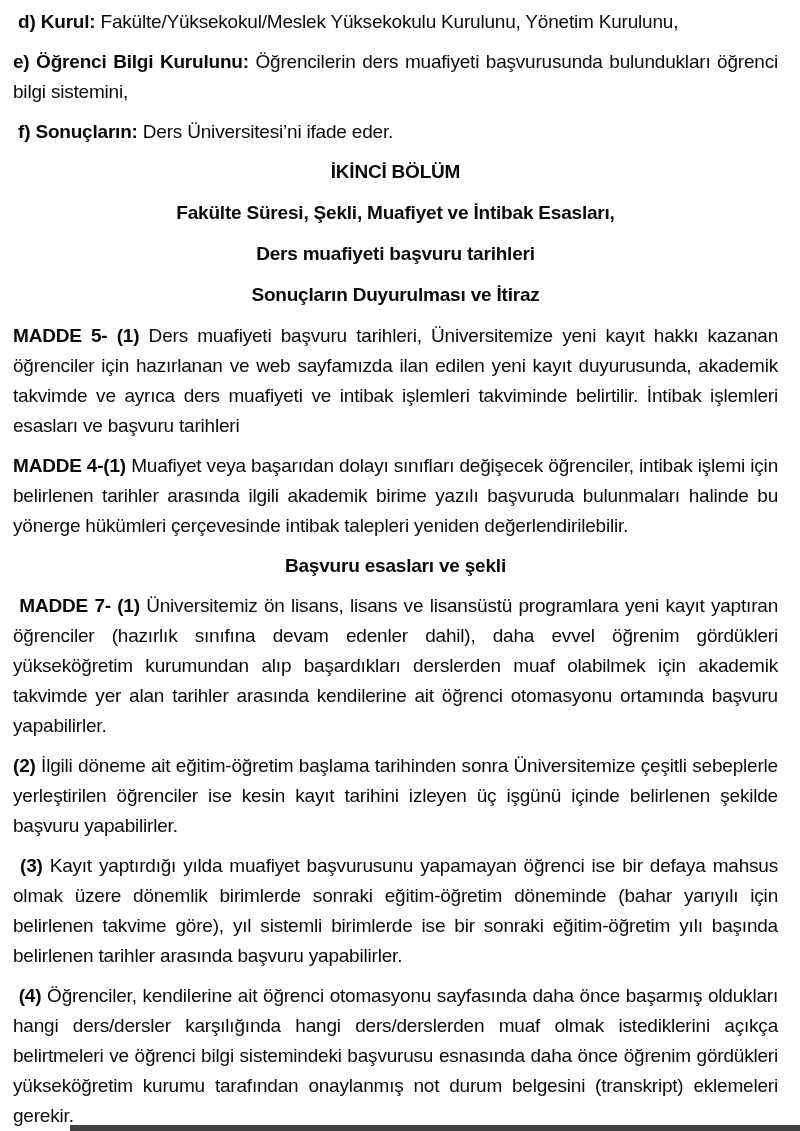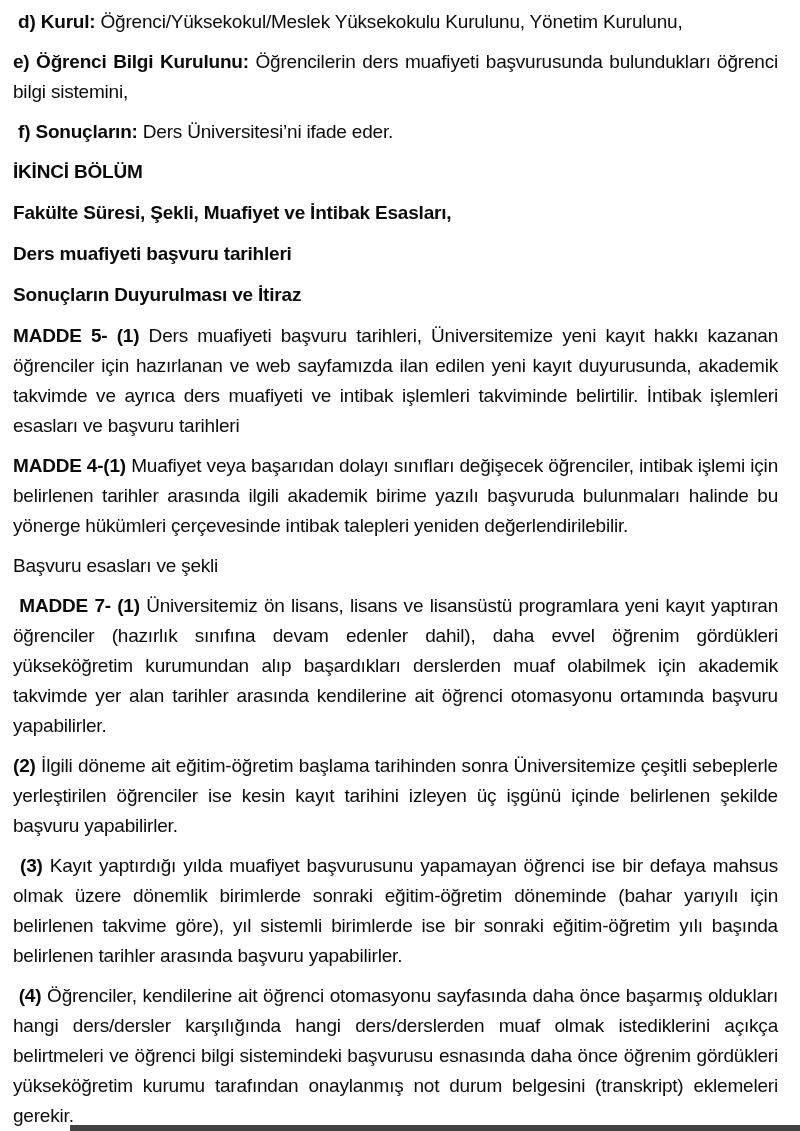--- a/index.html
+++ b/index.html
@@ -26,44 +26,45 @@
     margin: 0 0 10px 0;
     text-align: justify;
     white-space: pre-wrap;
   }
   .single {
     text-align: left;
   }
   .b { font-weight: bold; text-align: right; }
   .heading-center {
     margin: 0 0 11px 0;
+    text-align: center;
     font-weight: bold;
     white-space: pre-wrap;
   }
   .heading-left {
     margin: 0 0 10px 0;
-    text-align: left;
-    font-weight: normal;
+    text-align: center;
+    font-weight: bold;
     white-space: pre-wrap;
   }
   .scan-bar {
     position: absolute;
     left: 70px;
     right: 0;
     bottom: 0;
     height: 6px;
     background: #414141;
   }
 </style>
 </head>
 <body>
 
 <div class="page">
 
-  <p class="para single"><span class="b"> d) Kurul:</span><span> Öğrenci/Yüksekokul/Meslek Yüksekokulu Kurulunu, Yönetim Kurulunu,</span></p>
+  <p class="para single"><span class="b"> d) Kurul:</span><span> Fakülte/Yüksekokul/Meslek Yüksekokulu Kurulunu, Yönetim Kurulunu,</span></p>
 
   <p class="para"><span class="b">e) Öğrenci Bilgi Kurulunu:</span><span> Öğrencilerin ders muafiyeti başvurusunda bulundukları öğrenci bilgi sistemini,</span></p>
 
   <p class="para single"><span class="b"> f) Sonuçların:</span><span> Ders Üniversitesi’ni ifade eder.</span></p>
 
   <p class="heading-center">İKİNCİ BÖLÜM</p>
 
   <p class="heading-center">Fakülte Süresi, Şekli, Muafiyet ve İntibak Esasları,</p>
 
   <p class="heading-center">Ders muafiyeti başvuru tarihleri</p>

